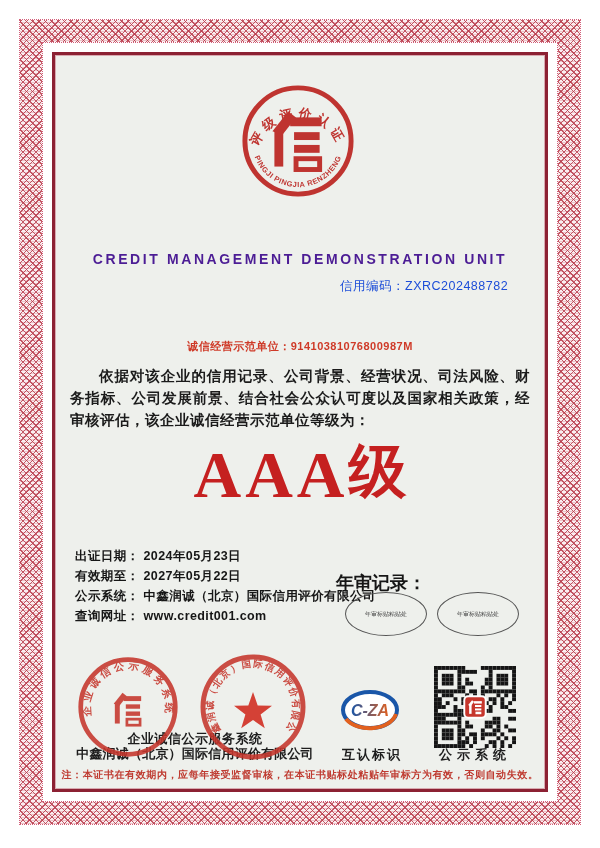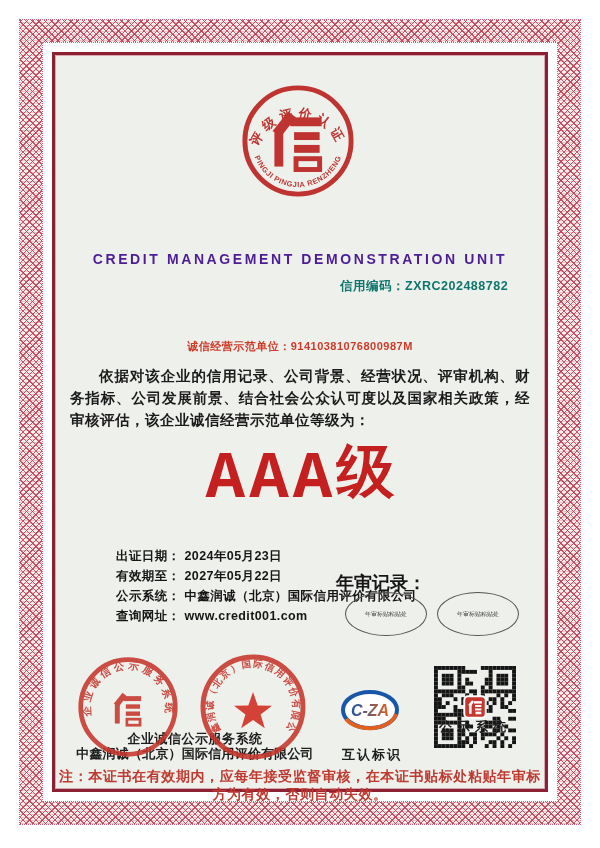--- a/index.html
+++ b/index.html
@@ -20,34 +20,34 @@
 
   .abs{position:absolute;}
   .ctr{left:0;right:0;text-align:center;}
 
   
   .emblem{left:184px;top:27px;width:118px;height:118px;}
   .emblem svg{width:100%;height:100%;}
 
   .title{top:146px;font-size:44px;line-height:1.1;font-weight:900;color:#171717;letter-spacing:4px;}
   .subtitle{top:196px;font-size:14px;font-weight:bold;color:#4c1d95;letter-spacing:2.6px;}
-  .credit-code{top:223px;left:285px;font-size:12.5px;font-weight:bold;color:#0f766e;letter-spacing:.5px;}
+  .credit-code{top:223px;left:285px;font-size:12.5px;font-weight:normal;color:#1d4ed8;letter-spacing:.5px;}
   .company{top:250px;font-size:23px;font-weight:900;color:#141414;letter-spacing:1px;}
   .social-credit{top:284px;font-size:11px;font-weight:bold;color:#cf3a28;letter-spacing:.5px;}
 
   .para{top:311px;left:15px;width:460px;font-size:14.5px;line-height:1.5;font-weight:bold;color:#1b1b1b;
     text-align:justify;text-indent:2em;letter-spacing:.5px;}
 
   .grade{top:378px;color:#c52020;}
-  .grade-aaa{font-family:Liberation Mono, monospace;font-size:66px;font-weight:900;letter-spacing:4px;margin-top:22px;}
+  .grade-aaa{font-family:Liberation Serif, serif;font-size:66px;font-weight:900;letter-spacing:4px;margin-top:22px;}
   .grade-cn{font-size:58px;font-weight:900;vertical-align:6px;}
 
   .fields{top:491px;left:20px;font-size:12.5px;font-weight:bold;color:#161616;}
   .field-row{height:20px;line-height:20px;letter-spacing:.4px;}
-  .field-row .lab{margin-right:4px;margin-left:41px;}
+  .field-row .lab{margin-right:4px;}
 
   .annual-label{top:516px;left:281px;font-size:18px;font-weight:bold;color:#161616;}
   .oval{top:537px;width:80px;height:42px;border:1px solid #555;border-radius:50%;
     display:flex;align-items:center;justify-content:center;background:transparent;}
   .oval-1{left:290px;} .oval-2{left:382px;}
   .oval span{font-size:10px;color:#4a4a4a;white-space:nowrap;transform:scale(.6);}
 
   
   .seal{pointer-events:none;opacity:.88;z-index:3;}
   .seal svg{width:100%;height:100%;}
@@ -56,23 +56,23 @@
   .caption{left:0;width:280px;text-align:center;font-weight:bold;color:#1d1d1d;z-index:2;}
   .caption-1{top:675px;font-size:13px;letter-spacing:.5px;}
   .caption-2{top:690px;font-size:13px;letter-spacing:.2px;}
 
   .cza{left:283px;top:631px;width:64px;height:48px;text-decoration:underline;}
   .cza svg{width:100%;height:100%;}
   .cza-label{left:277px;top:691px;width:80px;text-align:center;font-size:13px;font-weight:bold;color:#1d1d1d;letter-spacing:2px;}
 
   .qr{left:377px;top:611px;width:86px;height:82px;}
   .qr svg{width:100%;height:100%;}
-  .qr-label{left:372px;top:663px;width:96px;text-align:center;font-size:13px;font-weight:bold;color:#1d1d1d;letter-spacing:5px;}
-
-  .note{top:713px;font-size:14px;font-weight:bold;color:#bf3b31;letter-spacing:.6px;}
+  .qr-label{left:372px;top:691px;width:96px;text-align:center;font-size:13px;font-weight:bold;color:#1d1d1d;letter-spacing:5px;}
+
+  .note{top:713px;font-size:10px;font-weight:bold;color:#bf3b31;letter-spacing:.6px;}
 </style>
 </head>
 <body>
 
 <div class="page">
   <div class="lattice"></div>
   <div class="inner-white"></div>
 
   <div class="frame">
 
@@ -104,21 +104,21 @@
 
     <div class="abs credit-code">
       <span>信用编码：</span><span>ZXRC202488782</span>
     </div>
 
 
     <div class="abs ctr social-credit">
       <span>诚信经营示范单位：</span><span>91410381076800987M</span>
     </div>
 
-    <div class="abs para">依据对该企业的信用记录、公司背景、经营状况、评审机构、财务指标、公司发展前景、结合社会公众认可度以及国家相关政策，经审核评估，该企业诚信经营示范单位等级为：</div>
+    <div class="abs para">依据对该企业的信用记录、公司背景、经营状况、司法风险、财务指标、公司发展前景、结合社会公众认可度以及国家相关政策，经审核评估，该企业诚信经营示范单位等级为：</div>
 
     <div class="abs ctr grade">
       <span class="grade-aaa">AAA</span><span class="grade-cn">级</span>
     </div>
 
     <div class="abs fields">
       <div class="field-row">
         <span class="lab">出证日期：</span><span>2024年05月23日</span>
       </div>
       <div class="field-row">

